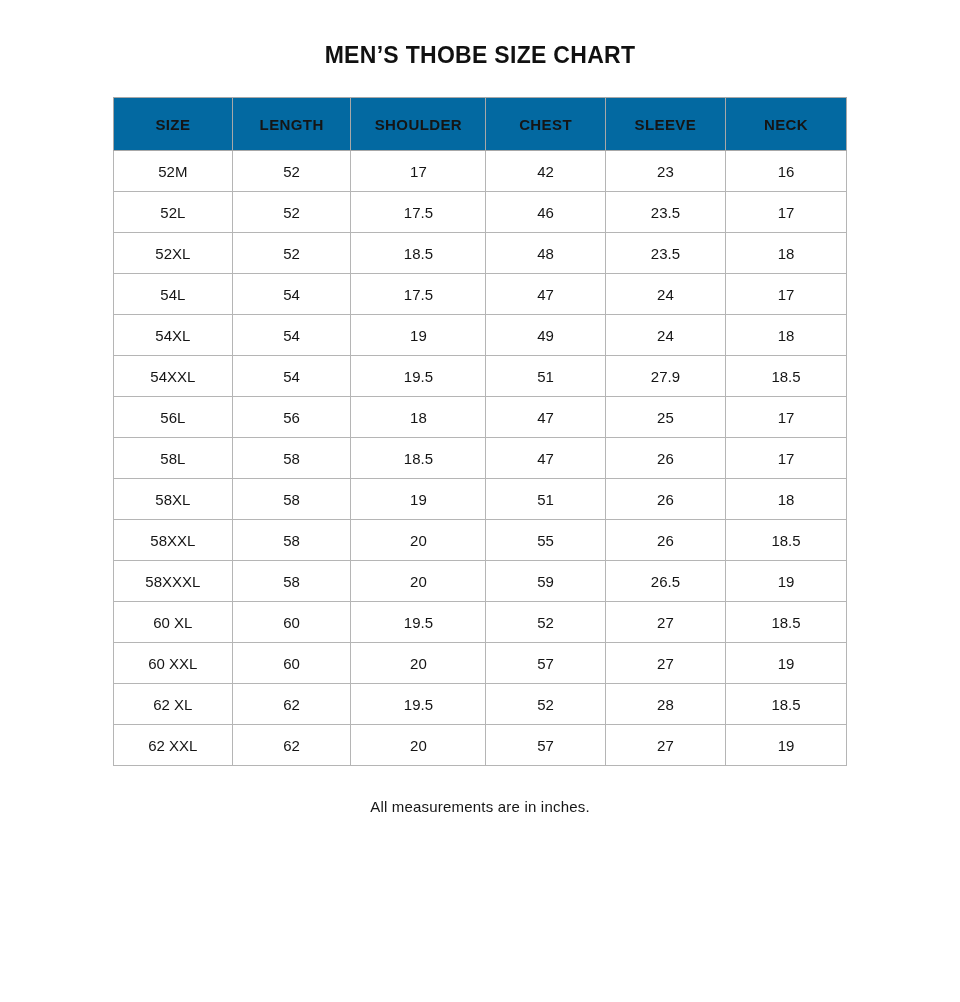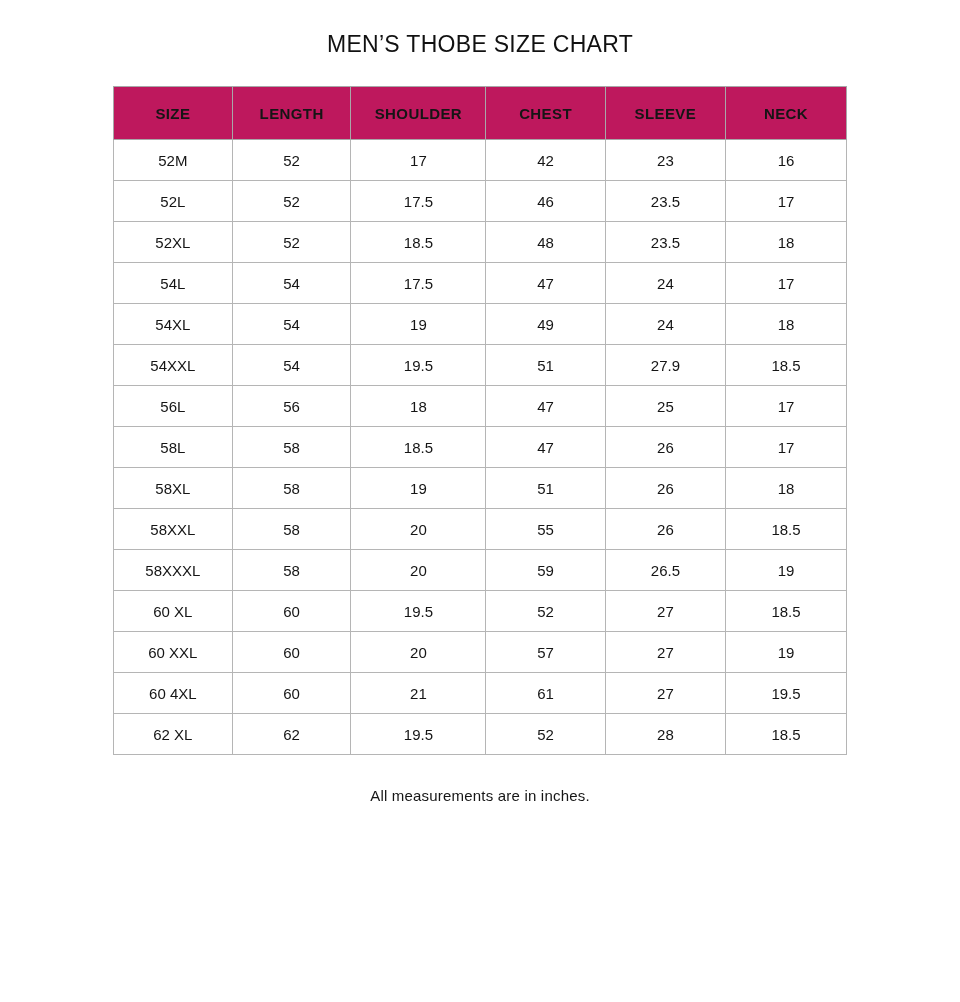--- a/index.html
+++ b/index.html
@@ -18,25 +18,25 @@
     width: 960px;
     height: 1002px;
     box-sizing: border-box;
     display: flex;
     flex-direction: column;
     align-items: center;
     padding-top: 28px;
   }
   .chart-title {
     font-size: 23px;
-    font-weight: normal;
+    font-weight: bold;
     letter-spacing: 0.3px;
     color: #111111;
     text-align: left;
-    margin: 3px 0 28px 0;
+    margin: 14px 0 28px 0;
   }
   .table-wrap {
     width: 734px;
   }
   table.size-chart {
     border-collapse: collapse;
     width: 100%;
     table-layout: fixed;
   }
   table.size-chart th,
@@ -44,21 +44,21 @@
     border: 1px solid #b5b5b5;
     text-align: center;
     font-size: 15px;
     color: #151515;
     height: 40px;
     padding: 0;
     vertical-align: middle;
     background: #ffffff;
   }
   table.size-chart thead th {
-    background: #be185d;
+    background: #0369a1;
     font-weight: bold;
     font-size: 15px;
     letter-spacing: 0.4px;
     height: 52px;
     border-color: #a8a8a8;
   }
   table.size-chart col.c-size { width: 16.2%; }
   table.size-chart col.c-len  { width: 16.2%; }
   table.size-chart col.c-sho  { width: 18.4%; }
   table.size-chart col.c-che  { width: 16.3%; }
@@ -198,34 +198,34 @@
         </tr>
         <tr>
           <td>60 XXL</td>
           <td>60</td>
           <td>20</td>
           <td>57</td>
           <td>27</td>
           <td>19</td>
         </tr>
         <tr>
-          <td>60 4XL</td>
-          <td>60</td>
-          <td>21</td>
-          <td>61</td>
-          <td>27</td>
-          <td>19.5</td>
-        </tr>
-        <tr>
           <td>62 XL</td>
           <td>62</td>
           <td>19.5</td>
           <td>52</td>
           <td>28</td>
           <td>18.5</td>
         </tr>
+        <tr>
+          <td>62 XXL</td>
+          <td>62</td>
+          <td>20</td>
+          <td>57</td>
+          <td>27</td>
+          <td>19</td>
+        </tr>
       </tbody>
     </table>
   </div>
 
   <div class="footnote">All measurements are in inches.</div>
 
 </div>
 
 </body></html>

